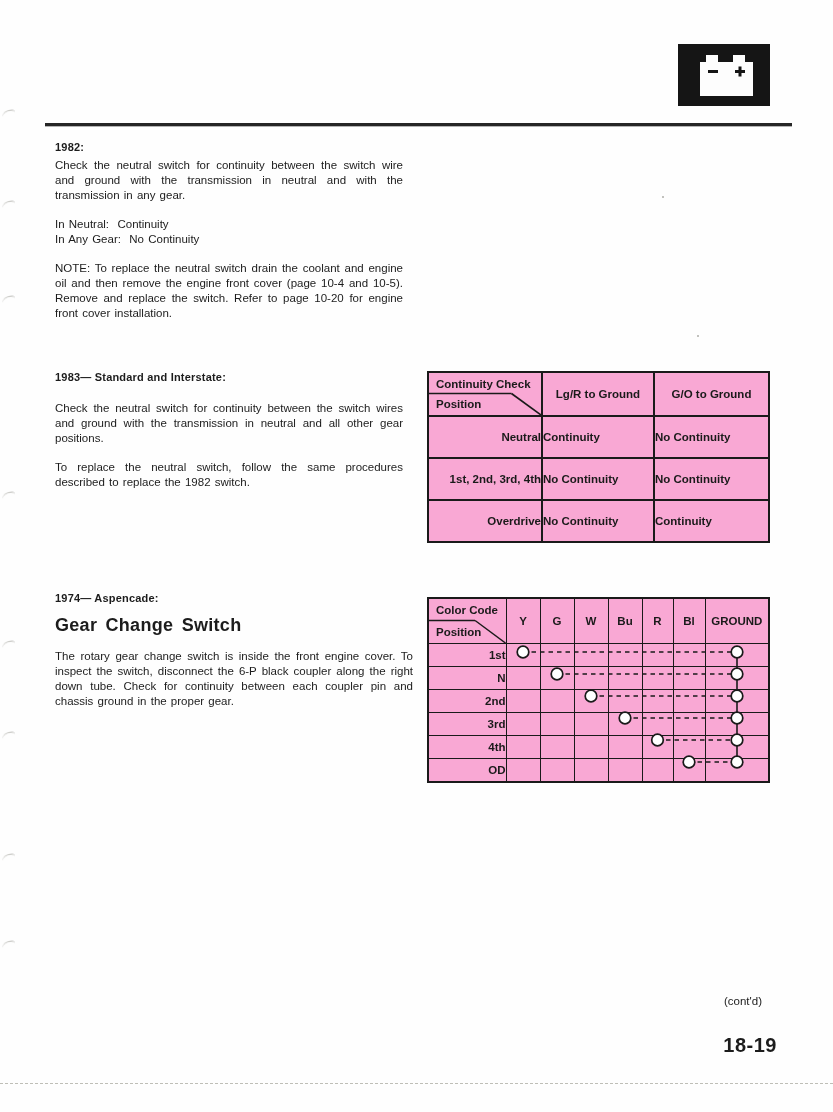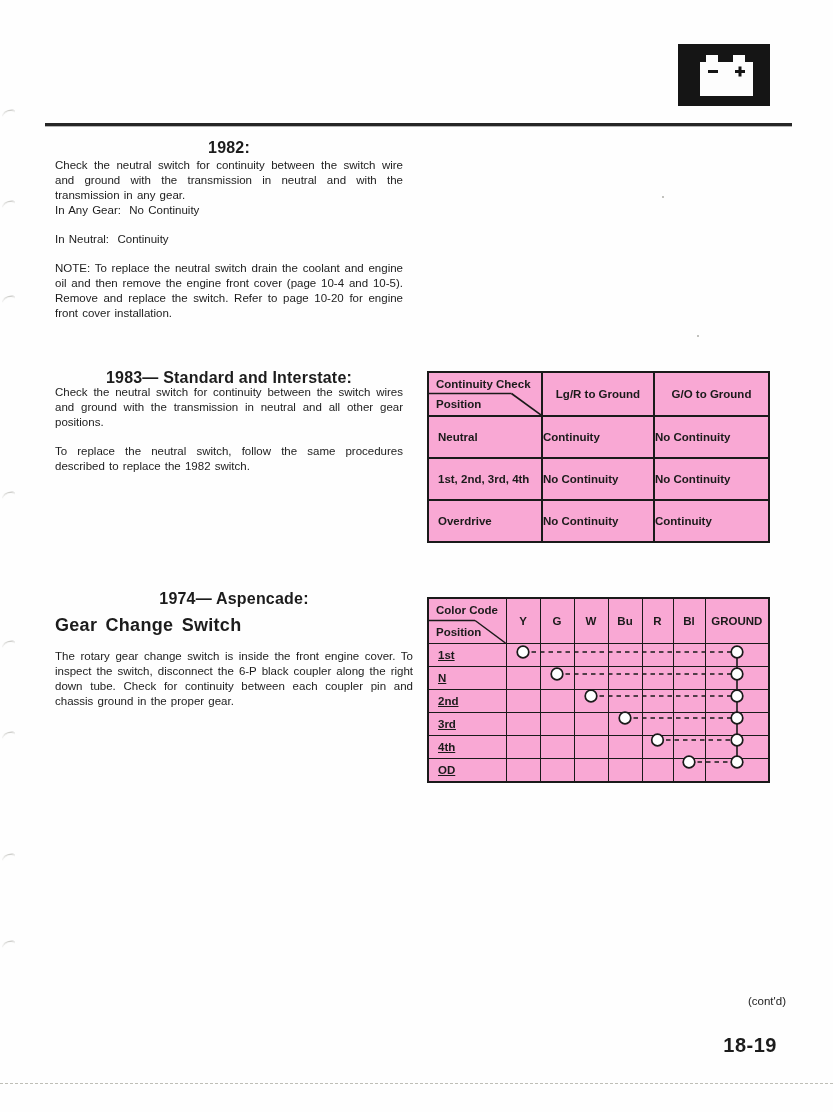--- a/index.html
+++ b/index.html
@@ -7,60 +7,60 @@
   .page{position:relative;width:833px;height:1112px;background:#fefefe;overflow:hidden;
         font-family:"Liberation Sans",sans-serif;color:#1c1c1c;}
 
   
   .battery-badge{position:absolute;left:678px;top:44px;width:92px;height:62px;}
   .top-rule{position:absolute;left:45px;top:123px;width:747px;height:3px;background:#262626;
             box-shadow:0 1px 0 rgba(90,90,90,.45);}
 
   
   .tblock{position:absolute;width:348px;}
-  h3{font-size:16px;line-height:15px;margin:0;font-weight:bold;letter-spacing:.2px;text-align:center;}
+  h3{font-size:11px;line-height:15px;margin:0;font-weight:bold;letter-spacing:.2px;}
   p{font-size:11.5px;line-height:15px;margin:0;word-spacing:1px;}
   .just{text-align:justify;}
   .kv{white-space:pre-wrap;}
   .gap14{margin-top:14px;}
-  .gap16{}
+  .gap16{margin-top:16px;}
   .gap3{margin-top:3px;}
   .sec-1982{left:55px;top:140px;}
   .sec-1983std{left:55px;top:370px;}
   .sec-asp{left:55px;top:591px;width:358px;}
   .big-heading{font-size:18px;line-height:20px;margin:9px 0 0 0;font-weight:bold;
                word-spacing:3px;letter-spacing:.3px;}
   .sec-asp p{margin-top:14px;}
 
   
   table{border-collapse:collapse;background:#f9a8d4;table-layout:fixed;}
   th,td{border:2px solid #1a1a1a;font-size:11.5px;font-weight:bold;color:#1a1a1a;
         padding:0;vertical-align:middle;}
   .t1{position:absolute;left:427px;top:371px;width:341px;}
   .t1 thead th{height:42px;}
   .t1 tbody td{height:40px;}
-  .t1 .pos,.t2 .pos{text-align:left;padding-left:9px;margin-left:20px;}
+  .t1 .pos,.t2 .pos{text-align:right;padding-left:9px;margin-left:20px;}
   .t1 .val{text-align:left;}
   .t1 th.colhead{text-align:center;}
 
   .t2wrap{position:absolute;left:427px;top:597px;width:390px;height:178px;}
   .t2{width:341px;}
   .t2 th,.t2 td{border-width:1.5px;}
   .t2{border:2px solid #1a1a1a;}
   .t2 thead th{height:44px;text-align:center;}
-  .t2 tbody td{height:22px;text-decoration:underline;}
+  .t2 tbody td{height:22px;}
   .diagram{position:absolute;left:0;top:0;pointer-events:none;}
 
   .corner-cell{position:relative;padding:0;}
   .corner-svg{position:absolute;left:0;top:0;width:100%;height:100%;}
   .corner-top{position:absolute;top:5px;left:7px;white-space:nowrap;}
   .corner-bottom{position:absolute;bottom:5px;left:7px;white-space:nowrap;}
 
   
-  .contd{position:absolute;left:584px;top:995px;width:202px;text-align:right;
+  .contd{position:absolute;left:560px;top:995px;width:202px;text-align:right;
          font-size:11.5px;}
   .page-number{position:absolute;left:560px;top:1034px;width:217px;text-align:right;
                font-size:20px;font-weight:bold;letter-spacing:.5px;}
 
   
   .mark{position:absolute;left:2px;width:13px;height:5px;border-top:1.7px solid #9d9d96;
         border-radius:70% 30% 0 0/100% 55% 0 0;transform:rotate(-7deg);opacity:.7;
         filter:blur(.3px);}
   .speck{position:absolute;width:2px;height:2px;background:#9a9a94;border-radius:50%;opacity:.8;}
   .page-edge{position:absolute;left:0;top:1083px;width:833px;border-top:1px dashed #a9a9a0;
@@ -81,22 +81,22 @@
       <rect x="57" y="26" width="10" height="3" fill="#151515"></rect>
       <rect x="60.5" y="22.5" width="3" height="10" fill="#151515"></rect>
     </svg>
   </div>
 
   <div class="top-rule"></div>
 
   <div class="tblock sec-1982">
     <h3>1982:</h3>
     <p class="just gap3">Check the neutral switch for continuity between the switch wire and ground with the transmission in neutral and with the transmission in any gear.</p>
+    <p class="kv gap14">In Neutral:  Continuity</p>
     <p class="kv">In Any Gear:  No Continuity</p>
-    <p class="kv gap14">In Neutral:  Continuity</p>
     <p class="just gap14">NOTE: To replace the neutral switch drain the coolant and engine oil and then remove the engine front cover (page 10-4 and 10-5). Remove and replace the switch. Refer to page 10-20 for engine front cover installation.</p>
   </div>
 
   <div class="tblock sec-1983std">
     <h3>1983— Standard and Interstate:</h3>
     <p class="just gap16">Check the neutral switch for continuity between the switch wires and ground with the transmission in neutral and all other gear positions.</p>
     <p class="just gap14">To replace the neutral switch, follow the same procedures described to replace the 1982 switch.</p>
   </div>
 
   <table class="t1">

